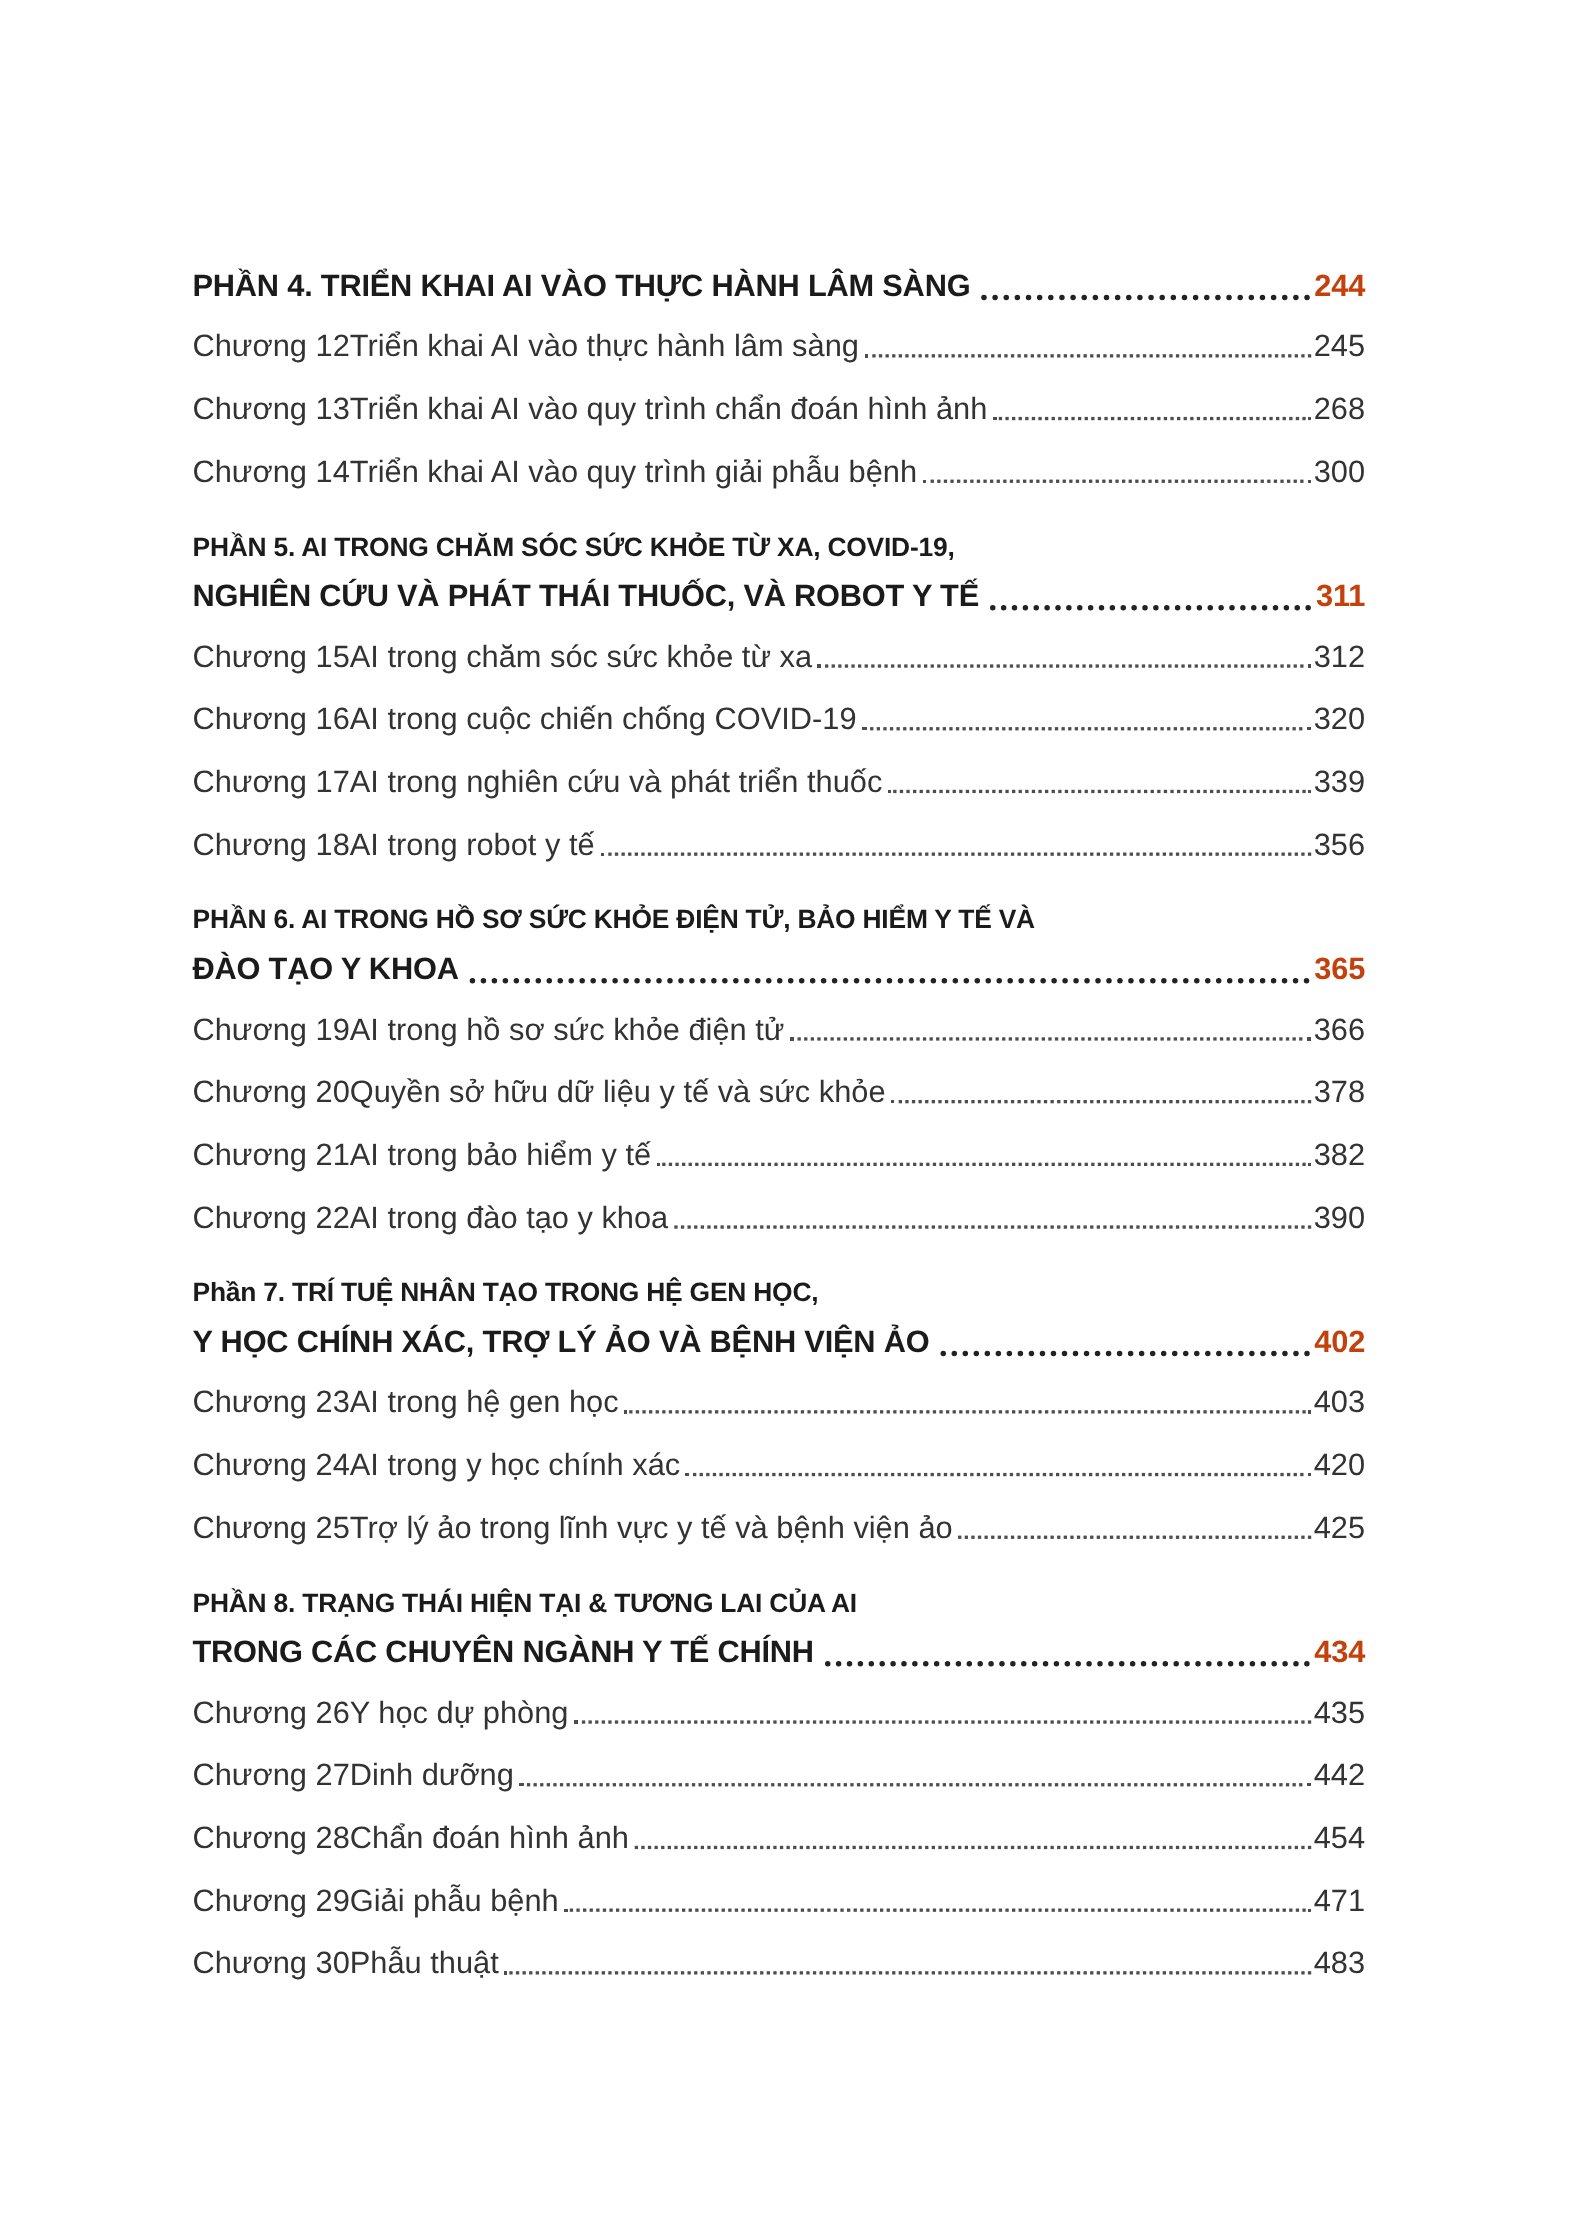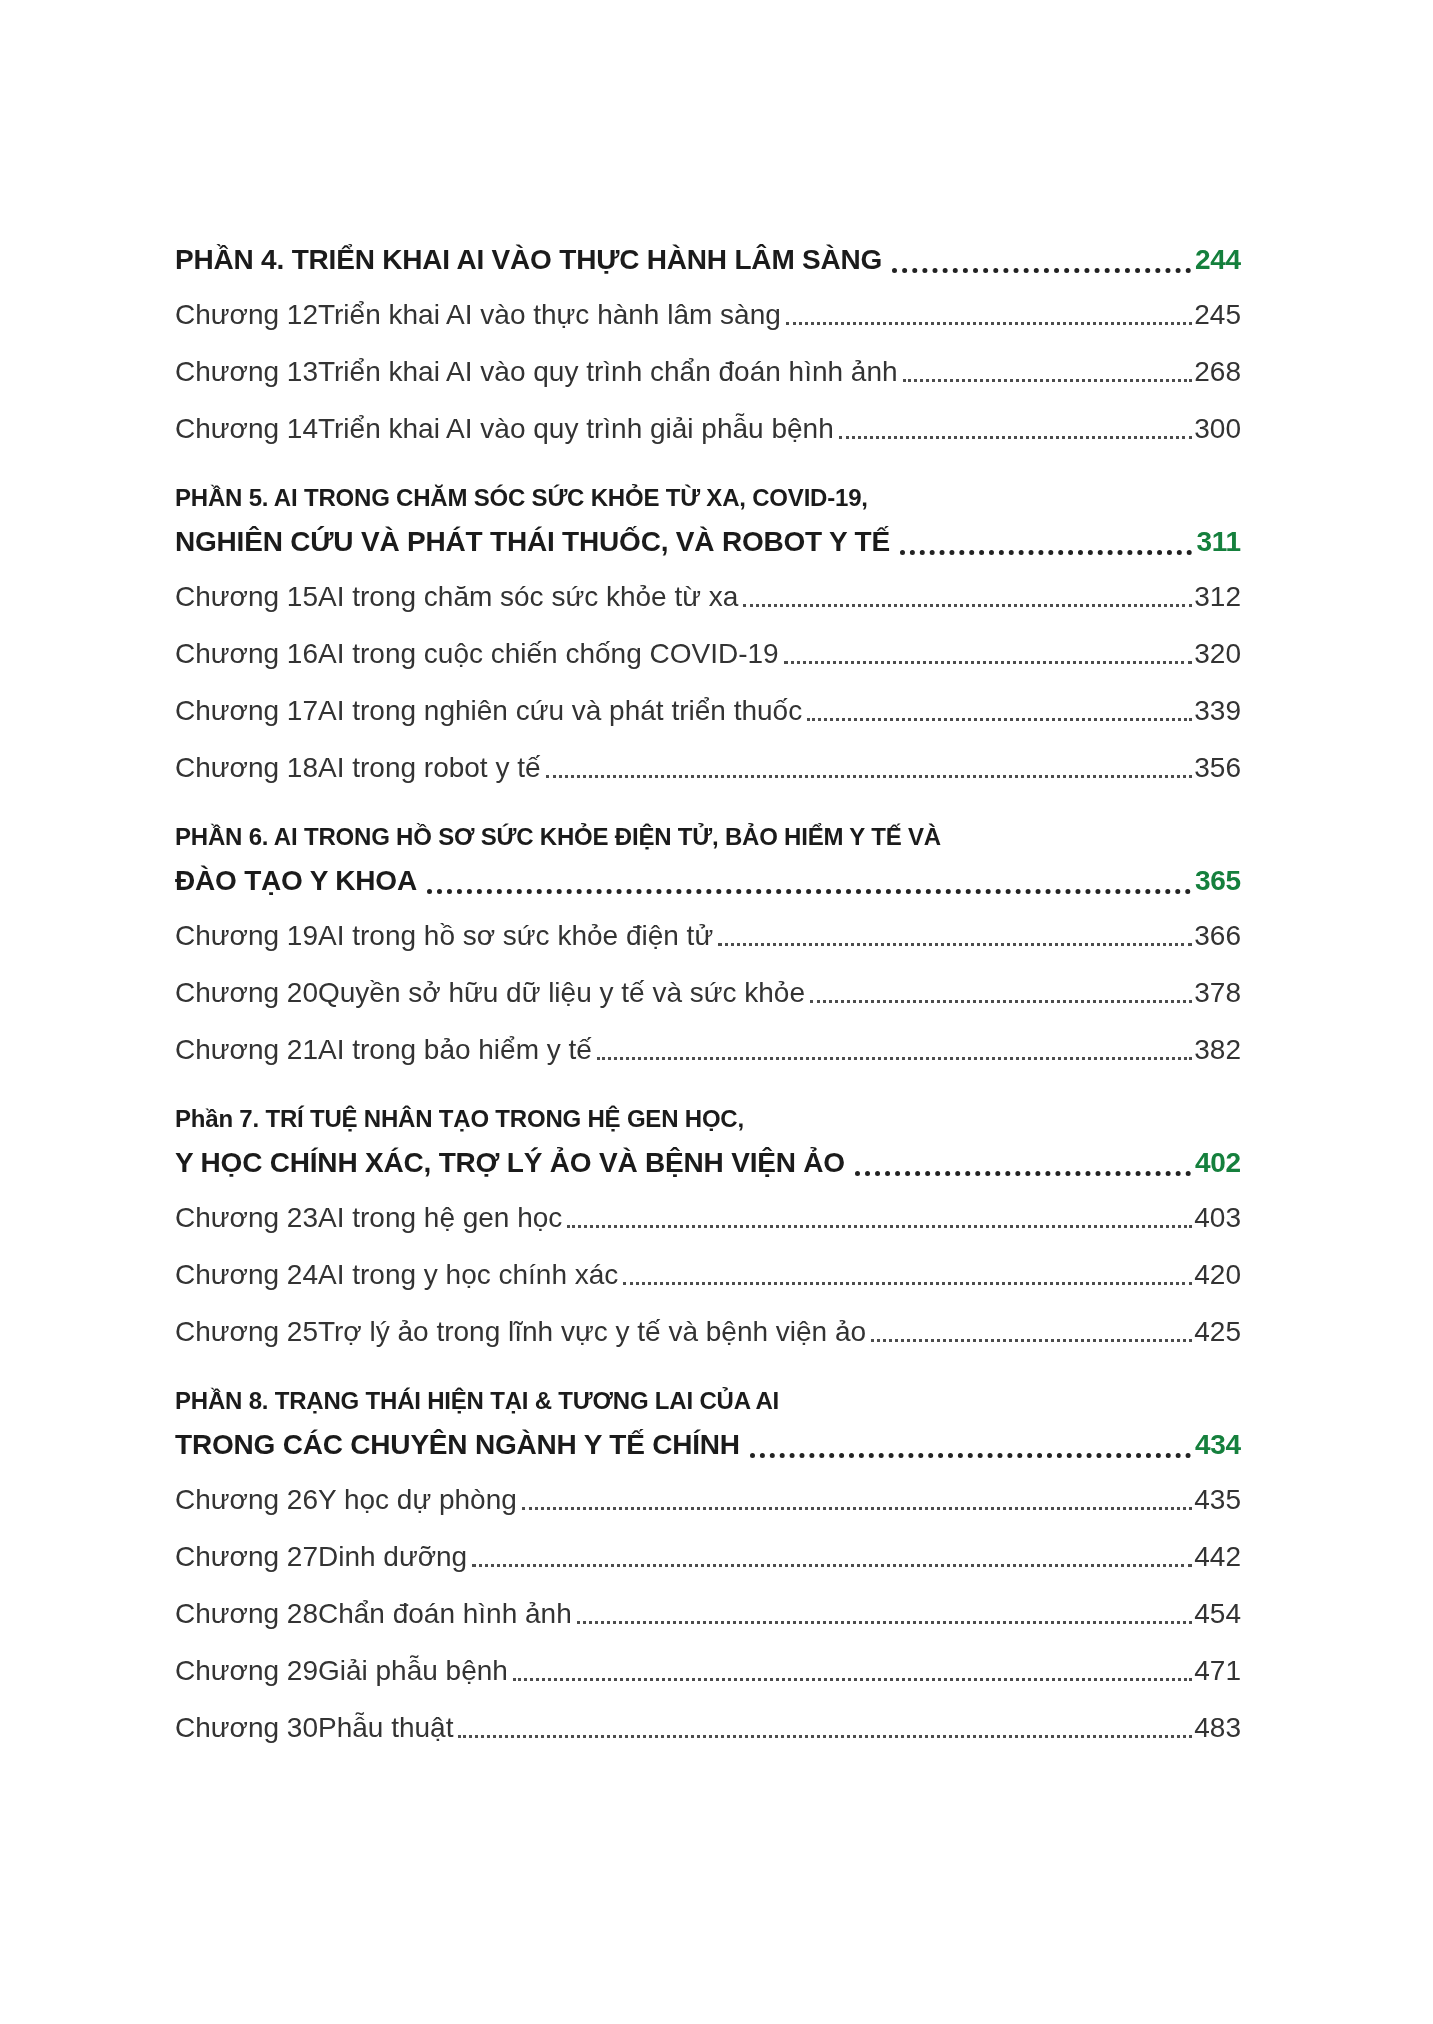--- a/index.html
+++ b/index.html
@@ -43,21 +43,21 @@
   }
   .hline-flex .htext { white-space: nowrap; }
   .leader-bold {
     flex: 1;
     border-bottom: 5px dotted #222222;
     margin: 0 4px 9px 10px;
     min-width: 20px;
   }
   .hpage {
     font-weight: 700;
-    color: #15803d;
+    color: #c2410c;
     white-space: nowrap;
   }
 
   .chapter-row {
     display: flex;
     align-items: flex-end;
     margin-top: 23px;
     font-size: 28px;
     line-height: 34px;
     color: #333333;
@@ -164,20 +164,26 @@
       <span class="ch-title">Quyền sở hữu dữ liệu y tế và sức khỏe</span>
       <span class="leader-thin"></span>
       <span class="ch-page">378</span>
     </div>
     <div class="chapter-row">
       <span class="ch-label">Chương 21</span>
       <span class="ch-title">AI trong bảo hiểm y tế</span>
       <span class="leader-thin"></span>
       <span class="ch-page">382</span>
     </div>
+    <div class="chapter-row">
+      <span class="ch-label">Chương 22</span>
+      <span class="ch-title">AI trong đào tạo y khoa</span>
+      <span class="leader-thin"></span>
+      <span class="ch-page">390</span>
+    </div>
   </div>
 
   <div class="section">
     <div class="section-header">
       <div class="hline-block">Phần 7. TRÍ TUỆ NHÂN TẠO TRONG HỆ GEN HỌC,</div>
       <div class="hline-flex">
         <span class="htext">Y HỌC CHÍNH XÁC, TRỢ LÝ ẢO VÀ BỆNH VIỆN ẢO</span>
         <span class="leader-bold"></span>
         <span class="hpage">402</span>
       </div>

